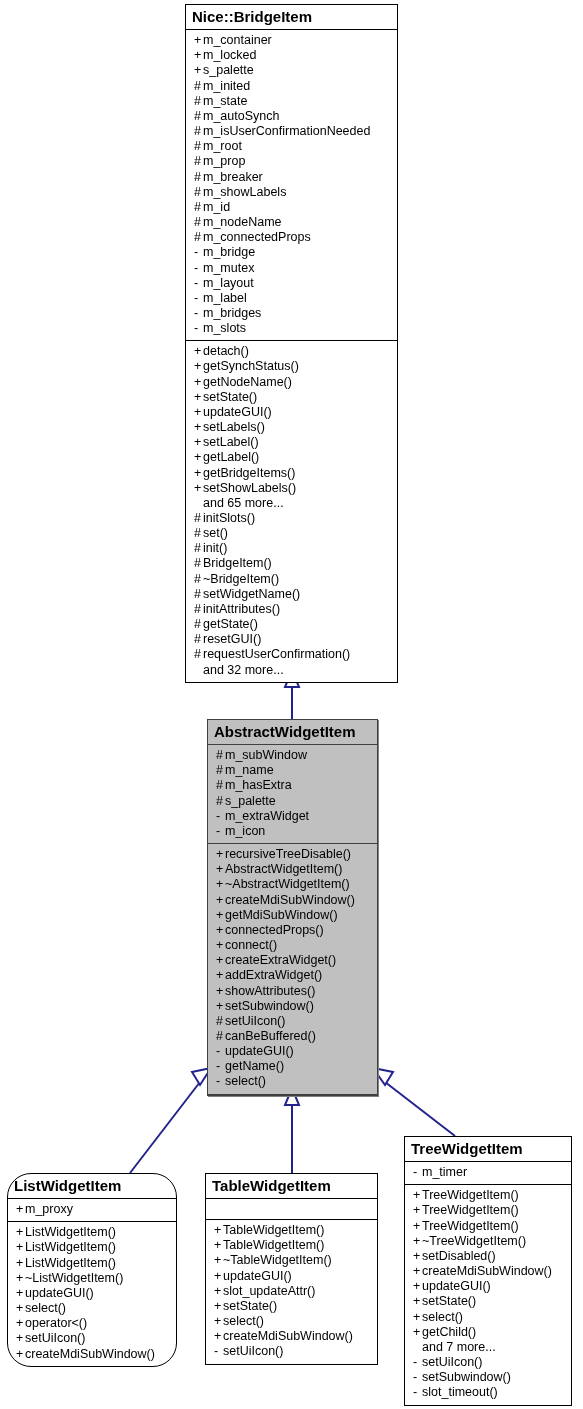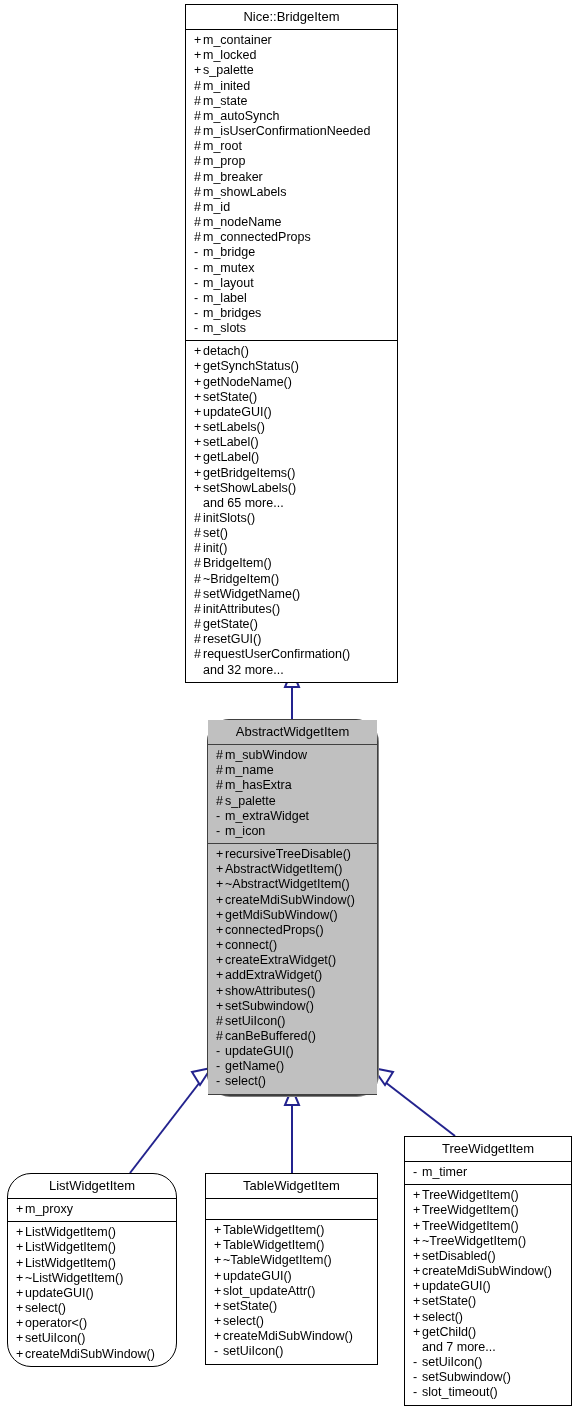--- a/index.html
+++ b/index.html
@@ -42,25 +42,26 @@
     background: #c0c0c0;
     border: 1px solid #404040;
     box-shadow: 1px 1px 0 #808080;
   }
   .uml-class.highlight .cls-title,
   .uml-class.highlight .cls-compartment {
     background: #c0c0c0;
   }
 
   .cls-title {
-    text-align: center;
+    text-align: left;
     padding: 4px 6px 5px 6px;
     border-bottom: 1px solid #000000;
-    font-size: 13px;
+    font-size: 15px;
     white-space: nowrap;
+    font-weight: bold;
   }
   .uml-class.highlight .cls-title {
     border-bottom: 1px solid #404040;
   }
 
   .cls-compartment {
     padding: 3px 0 4px 0;
     border-bottom: 1px solid #000000;
   }
   .uml-class.highlight .cls-compartment {
@@ -82,21 +83,21 @@
   .cls-row .vis {
     display: inline-block;
     width: 9px;
   }
   .cls-row.more {
     font-style: normal;
   }
 
   
   #node-bridgeitem         { left: 185px; top: 4px;    width: 213px; }
-  #node-abstractwidgetitem { left: 207px; top: 719px;  width: 171px; border-radius: 22px; }
+  #node-abstractwidgetitem { left: 207px; top: 719px;  width: 171px; }
   #node-listwidgetitem     { left: 7px;   top: 1173px; width: 170px; border-radius: 24px; }
   #node-tablewidgetitem    { left: 205px; top: 1173px; width: 173px; }
   #node-treewidgetitem     { left: 404px; top: 1136px; width: 168px; }
 </style>
 </head>
 <body>
 
 <div id="diagram">
 
   <svg id="edges" viewBox="0 0 583 1409" width="583" height="1409">

